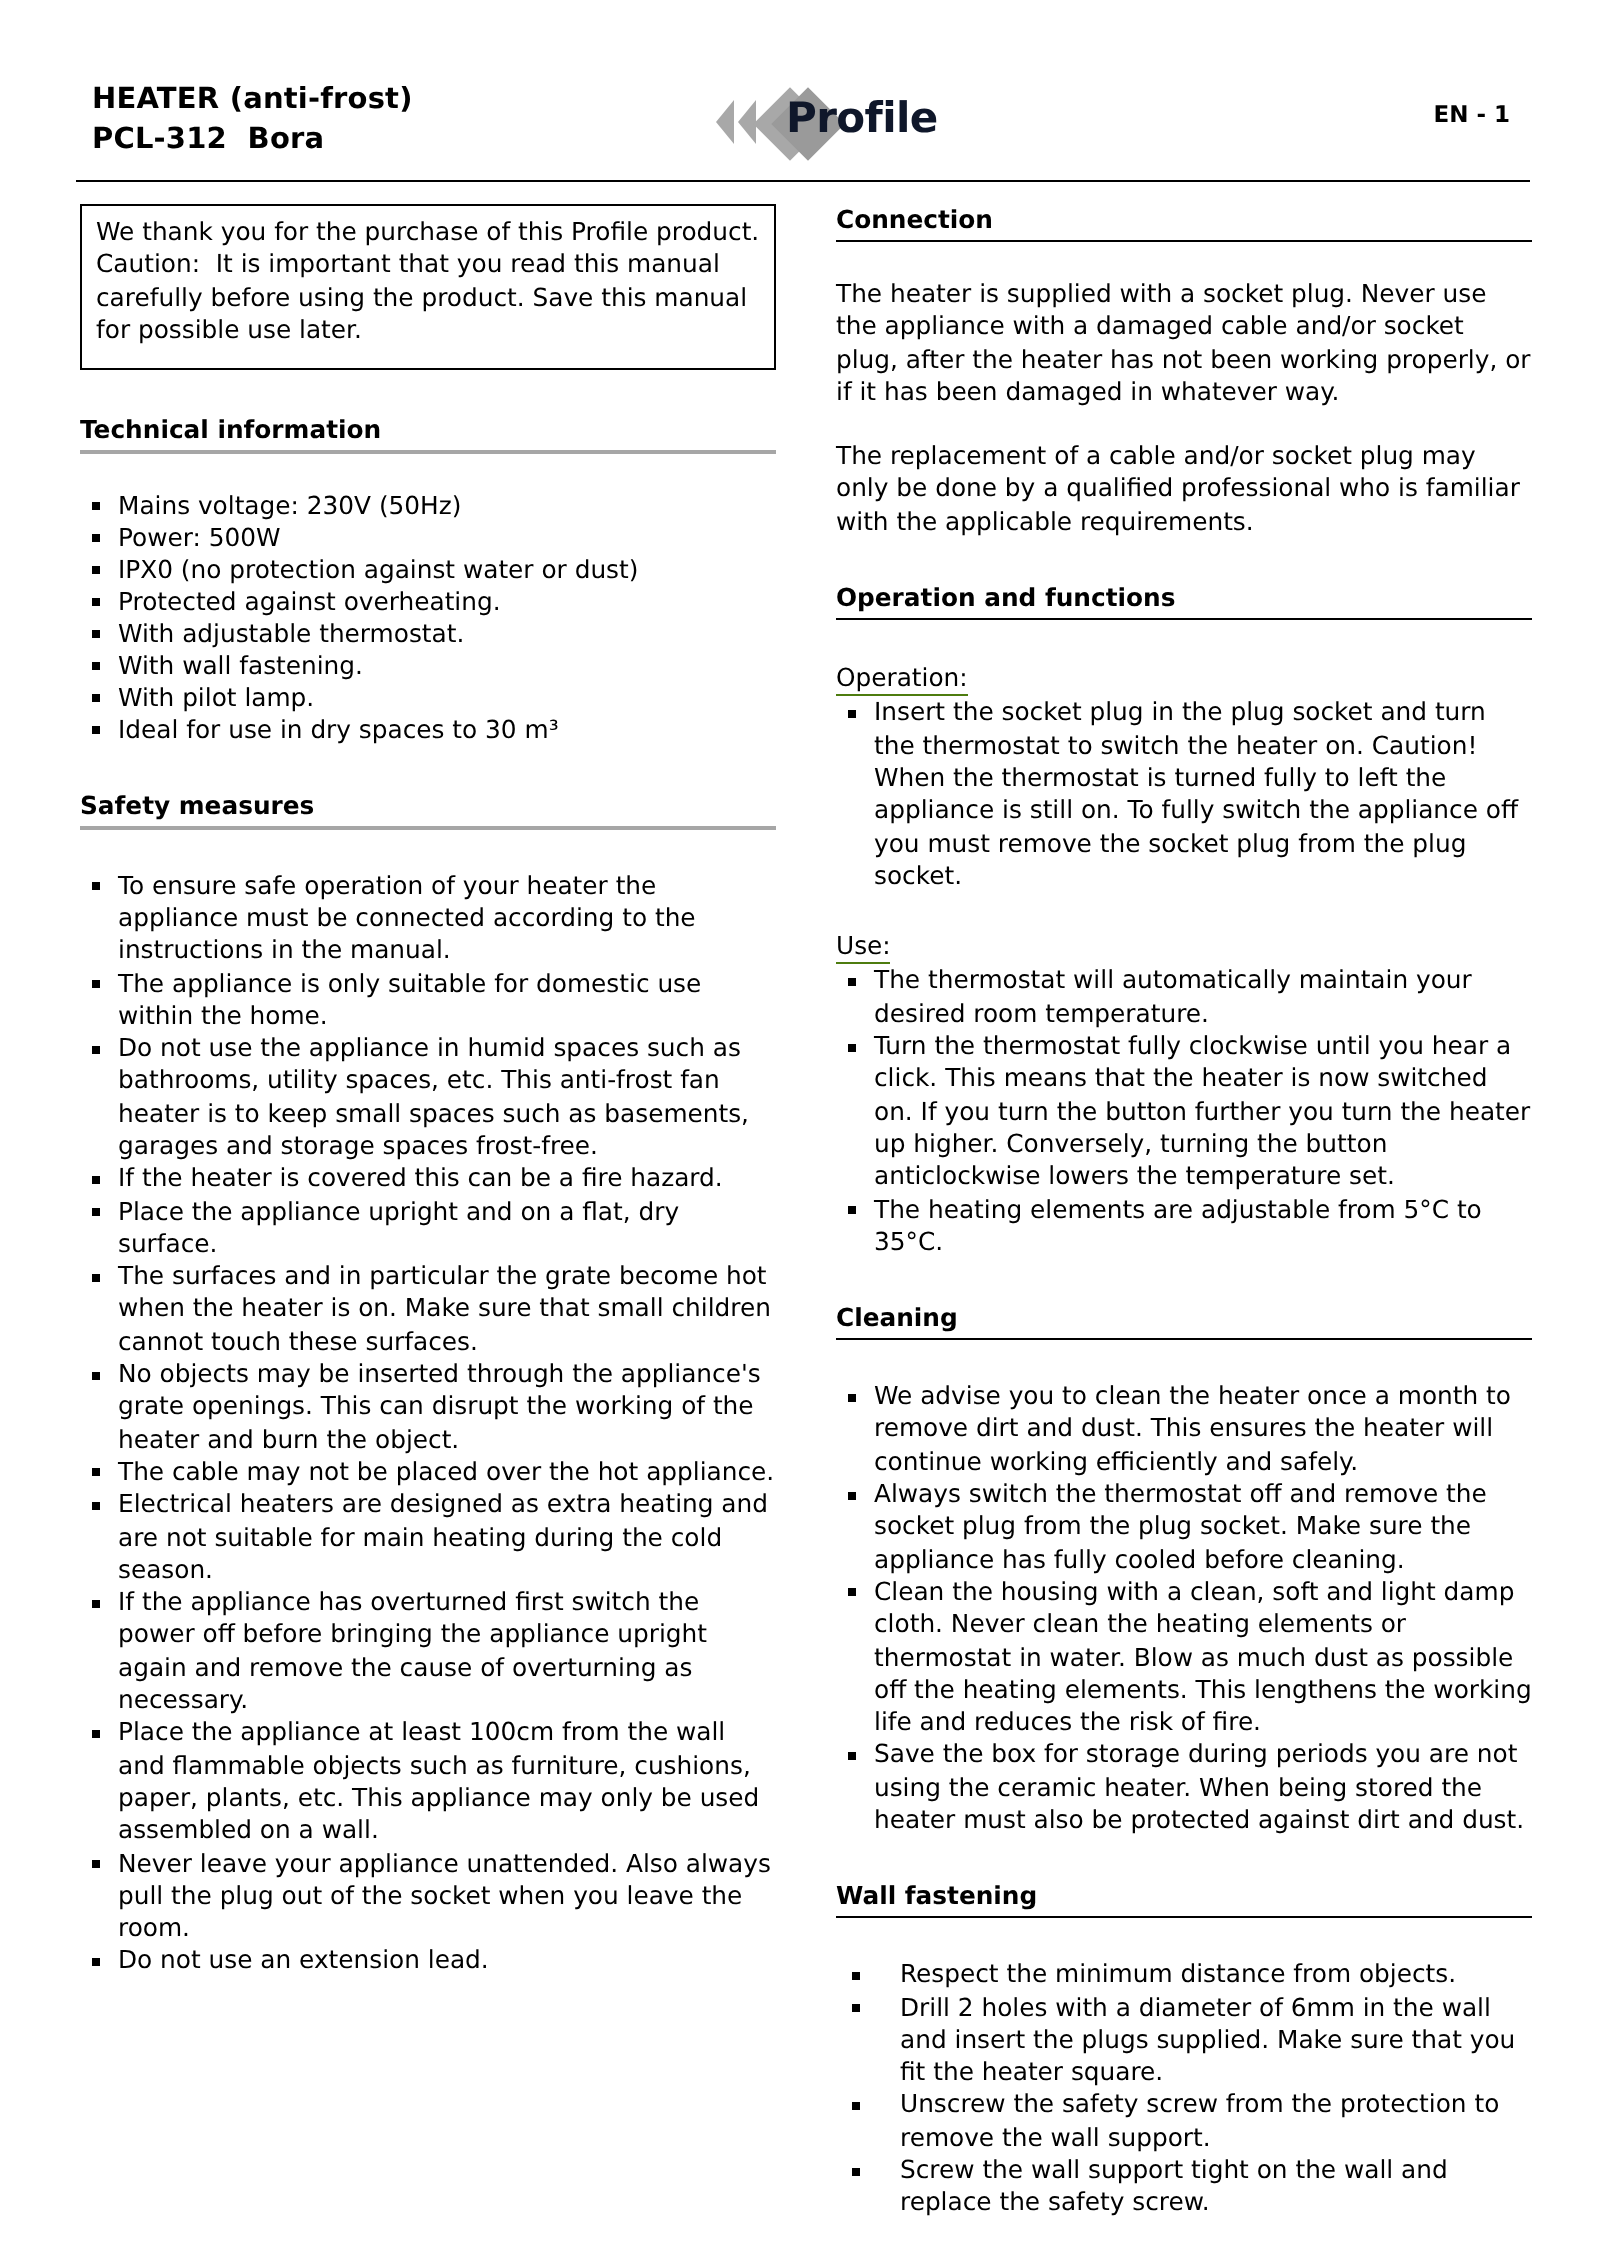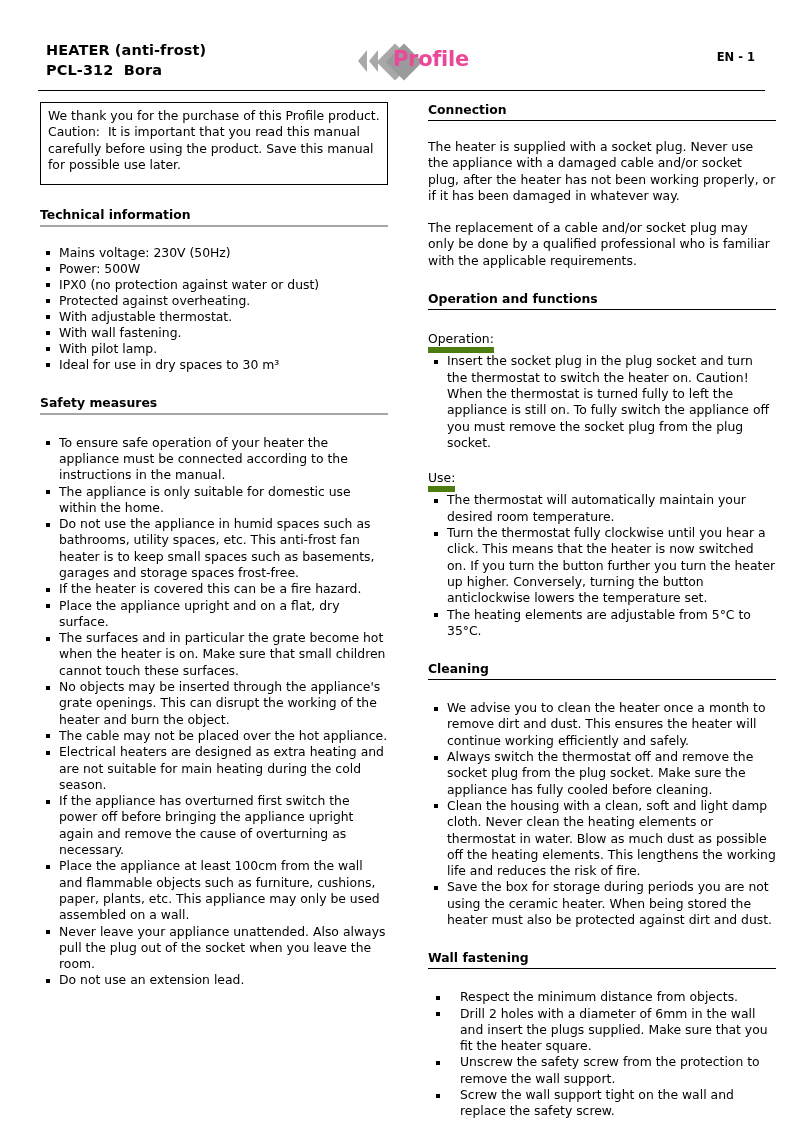--- a/index.html
+++ b/index.html
@@ -72,21 +72,21 @@
     left: 33px;
     background: #9a9a9a;
   }
   .logo-text {
     position: absolute;
     left: 35px;
     top: 5px;
     font-size: 21px;
     font-weight: bold;
     font-family: "DejaVu Sans", sans-serif;
-    color: #ec4899;
+    color: #0f172a;
     letter-spacing: -0.3px;
   }
   .page-num {
     position: absolute;
     right: 10px;
     top: 10px;
     font-size: 11.5px;
     font-weight: bold;
   }
   .header-rule {
@@ -98,21 +98,21 @@
     border-top: 1.6px solid #000000;
   }
 
   
   .col {
     position: absolute;
     top: 102px;
     width: 348px;
   }
   .col-left  { left: 40px; }
-  .col-right { left: 428px; }
+  .col-right { left: 418px; }
 
   
   .intro-box {
     border: 1px solid #000000;
     padding: 5px 7px 10px 7px;
     margin-bottom: 22px;
   }
   .intro-line {
     font-size: 12.4px;
     line-height: 16.4px;
@@ -130,21 +130,21 @@
 
   
   .para {
     font-size: 12.4px;
     line-height: 16.3px;
   }
   .sub-underline {
     font-size: 12.4px;
     line-height: 16.3px;
     display: inline-block;
-    border-bottom: 6px solid #4d7c0f;
+    border-bottom: 1px solid #4d7c0f;
     padding-bottom: 0px;
   }
 
   
   ul.blist {
     list-style: none;
     margin: 0;
     padding: 0;
   }
   ul.blist > li {

